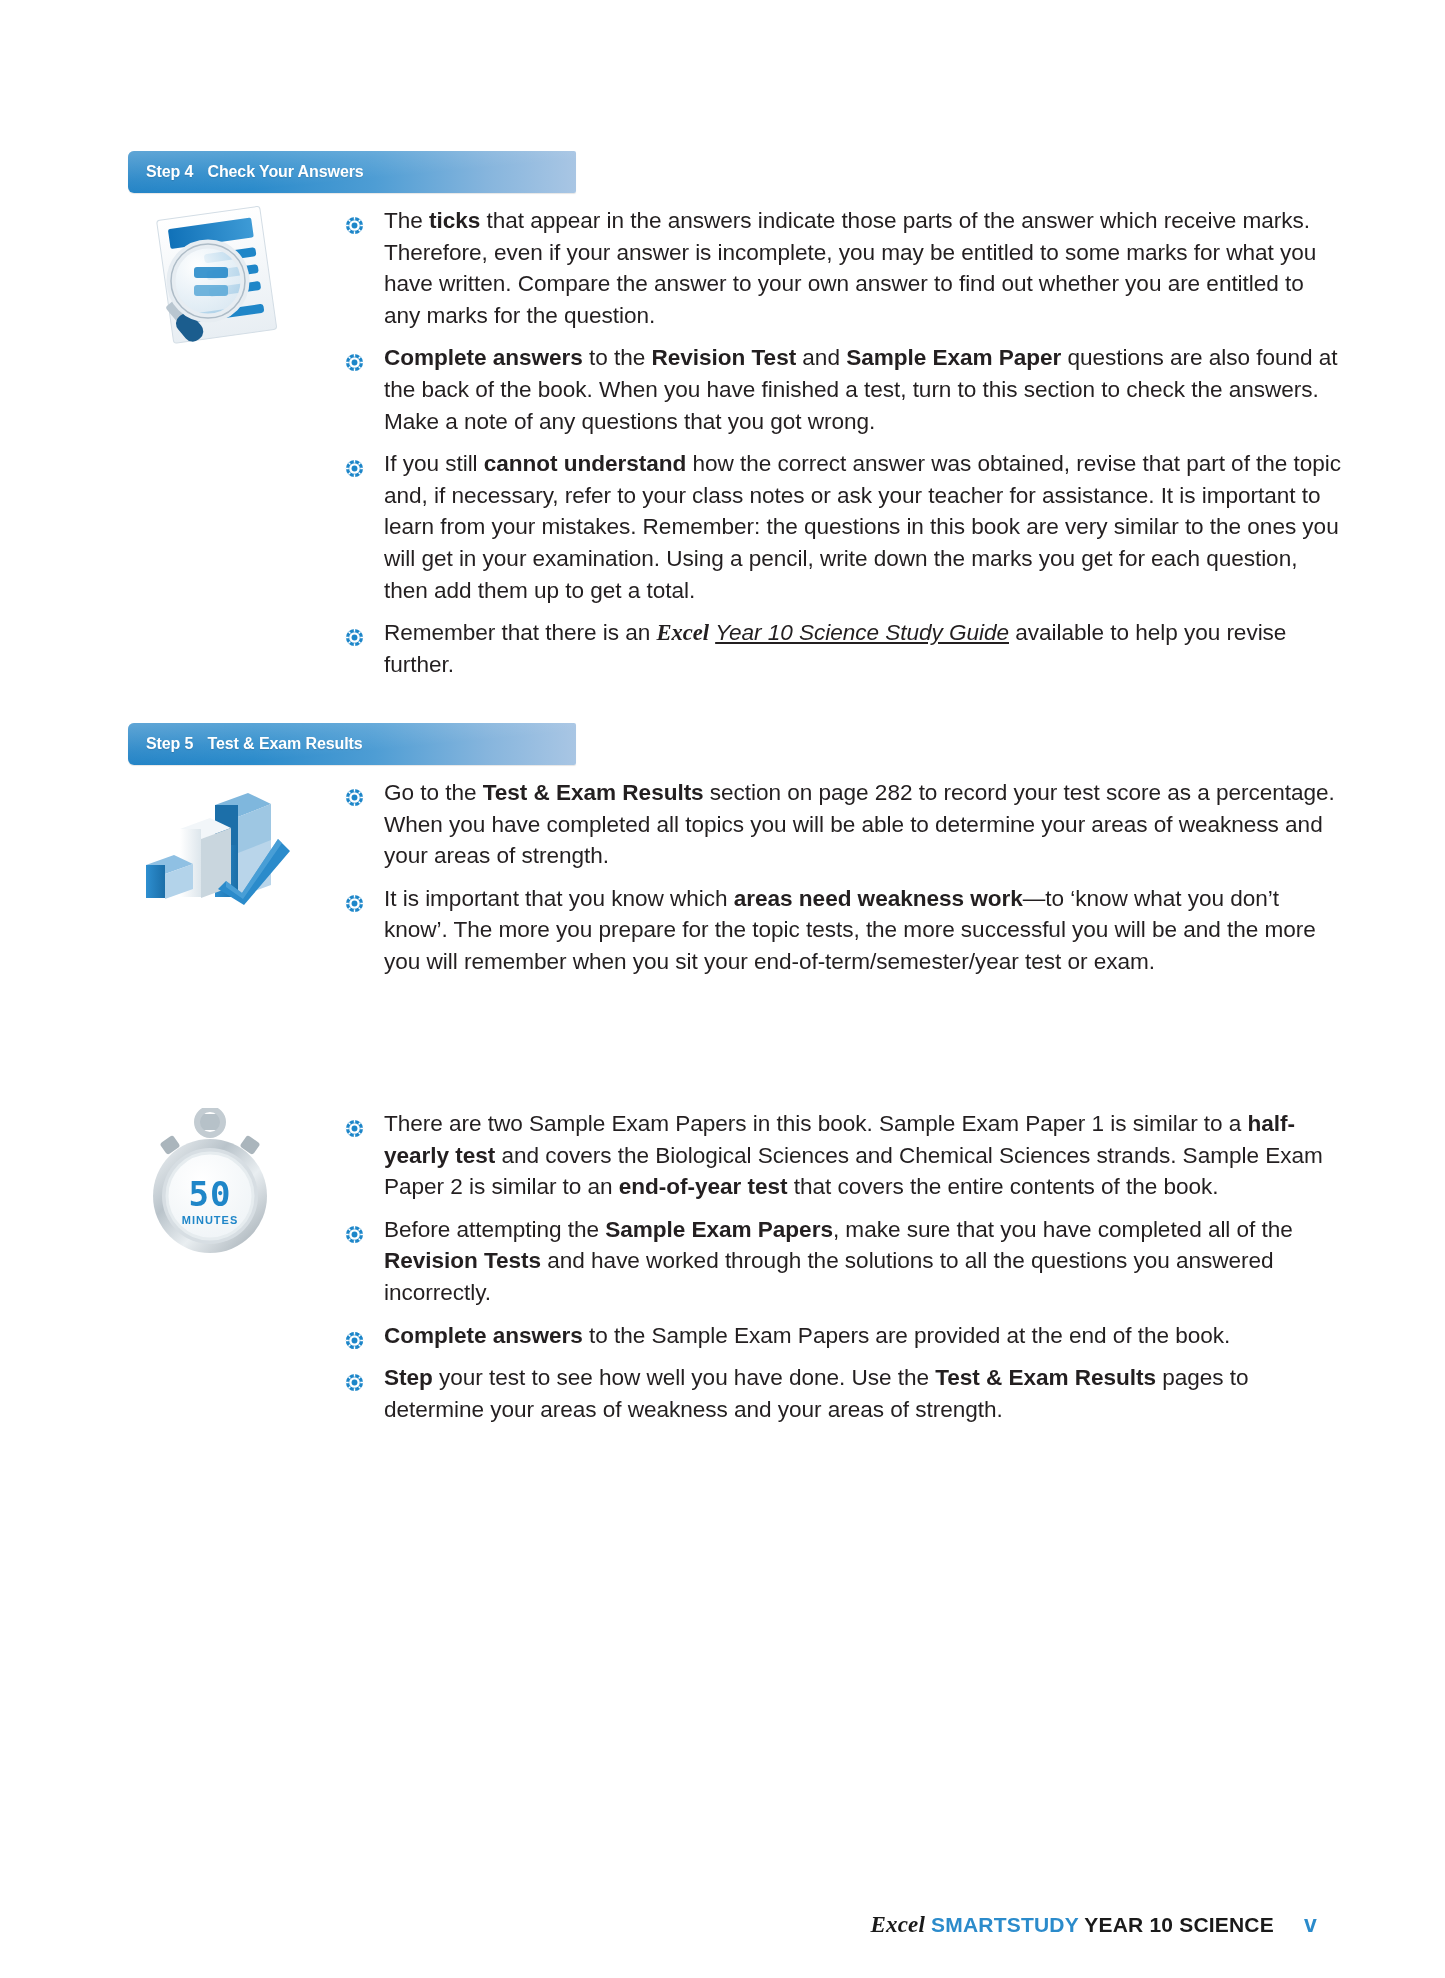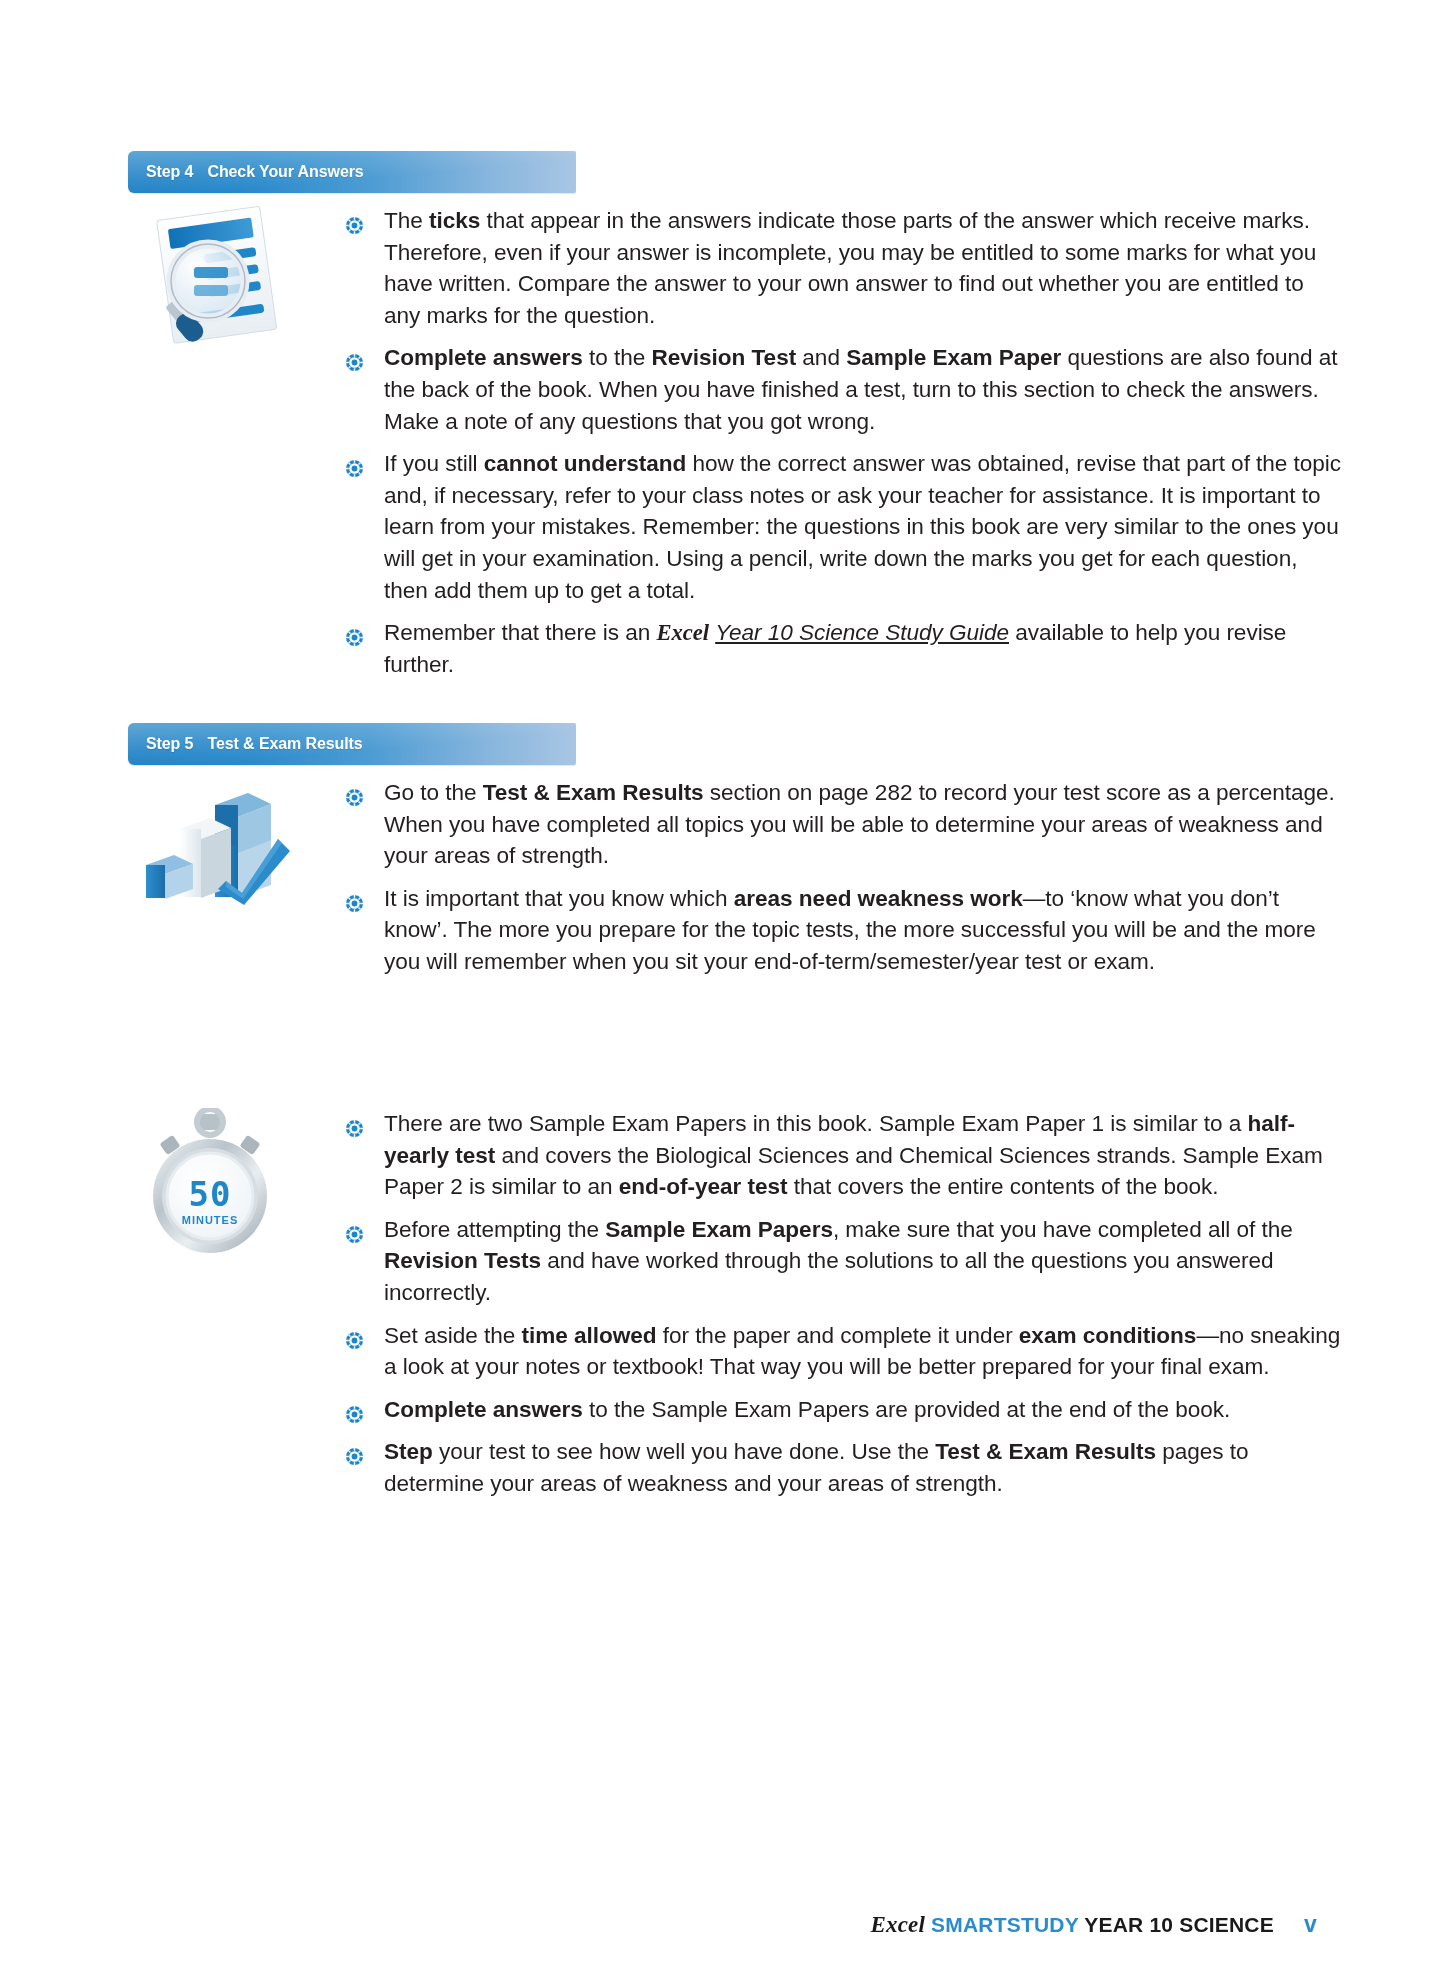--- a/index.html
+++ b/index.html
@@ -383,21 +383,20 @@
         <span class="dot">
           <svg width="19" height="19" viewBox="0 0 20 20">
               <circle cx="10" cy="10" r="9" fill="#1d86c9"></circle>
               <circle cx="10" cy="10" r="5.6" fill="#ffffff"></circle>
               <circle cx="10" cy="10" r="3.1" fill="#1d86c9"></circle>
               <g stroke="#ffffff" stroke-width="1.5">
                 <path d="M10 1v3M10 16v3M1 10h3M16 10h3M3.6 3.6l2.1 2.1M14.3 14.3l2.1 2.1M16.4 3.6l-2.1 2.1M5.7 14.3l-2.1 2.1"></path>
               </g>
             </svg>
         </span>
-        <span>Set aside the <b>time allowed</b> for the paper and complete it under <b>exam conditions</b>—no sneaking a look at your notes or textbook! That way you will be better prepared for your final exam.</span>
       </div>
       <div class="bullet">
         <span class="dot">
           <svg width="19" height="19" viewBox="0 0 20 20">
               <circle cx="10" cy="10" r="9" fill="#1d86c9"></circle>
               <circle cx="10" cy="10" r="5.6" fill="#ffffff"></circle>
               <circle cx="10" cy="10" r="3.1" fill="#1d86c9"></circle>
               <g stroke="#ffffff" stroke-width="1.5">
                 <path d="M10 1v3M10 16v3M1 10h3M16 10h3M3.6 3.6l2.1 2.1M14.3 14.3l2.1 2.1M16.4 3.6l-2.1 2.1M5.7 14.3l-2.1 2.1"></path>
               </g>

